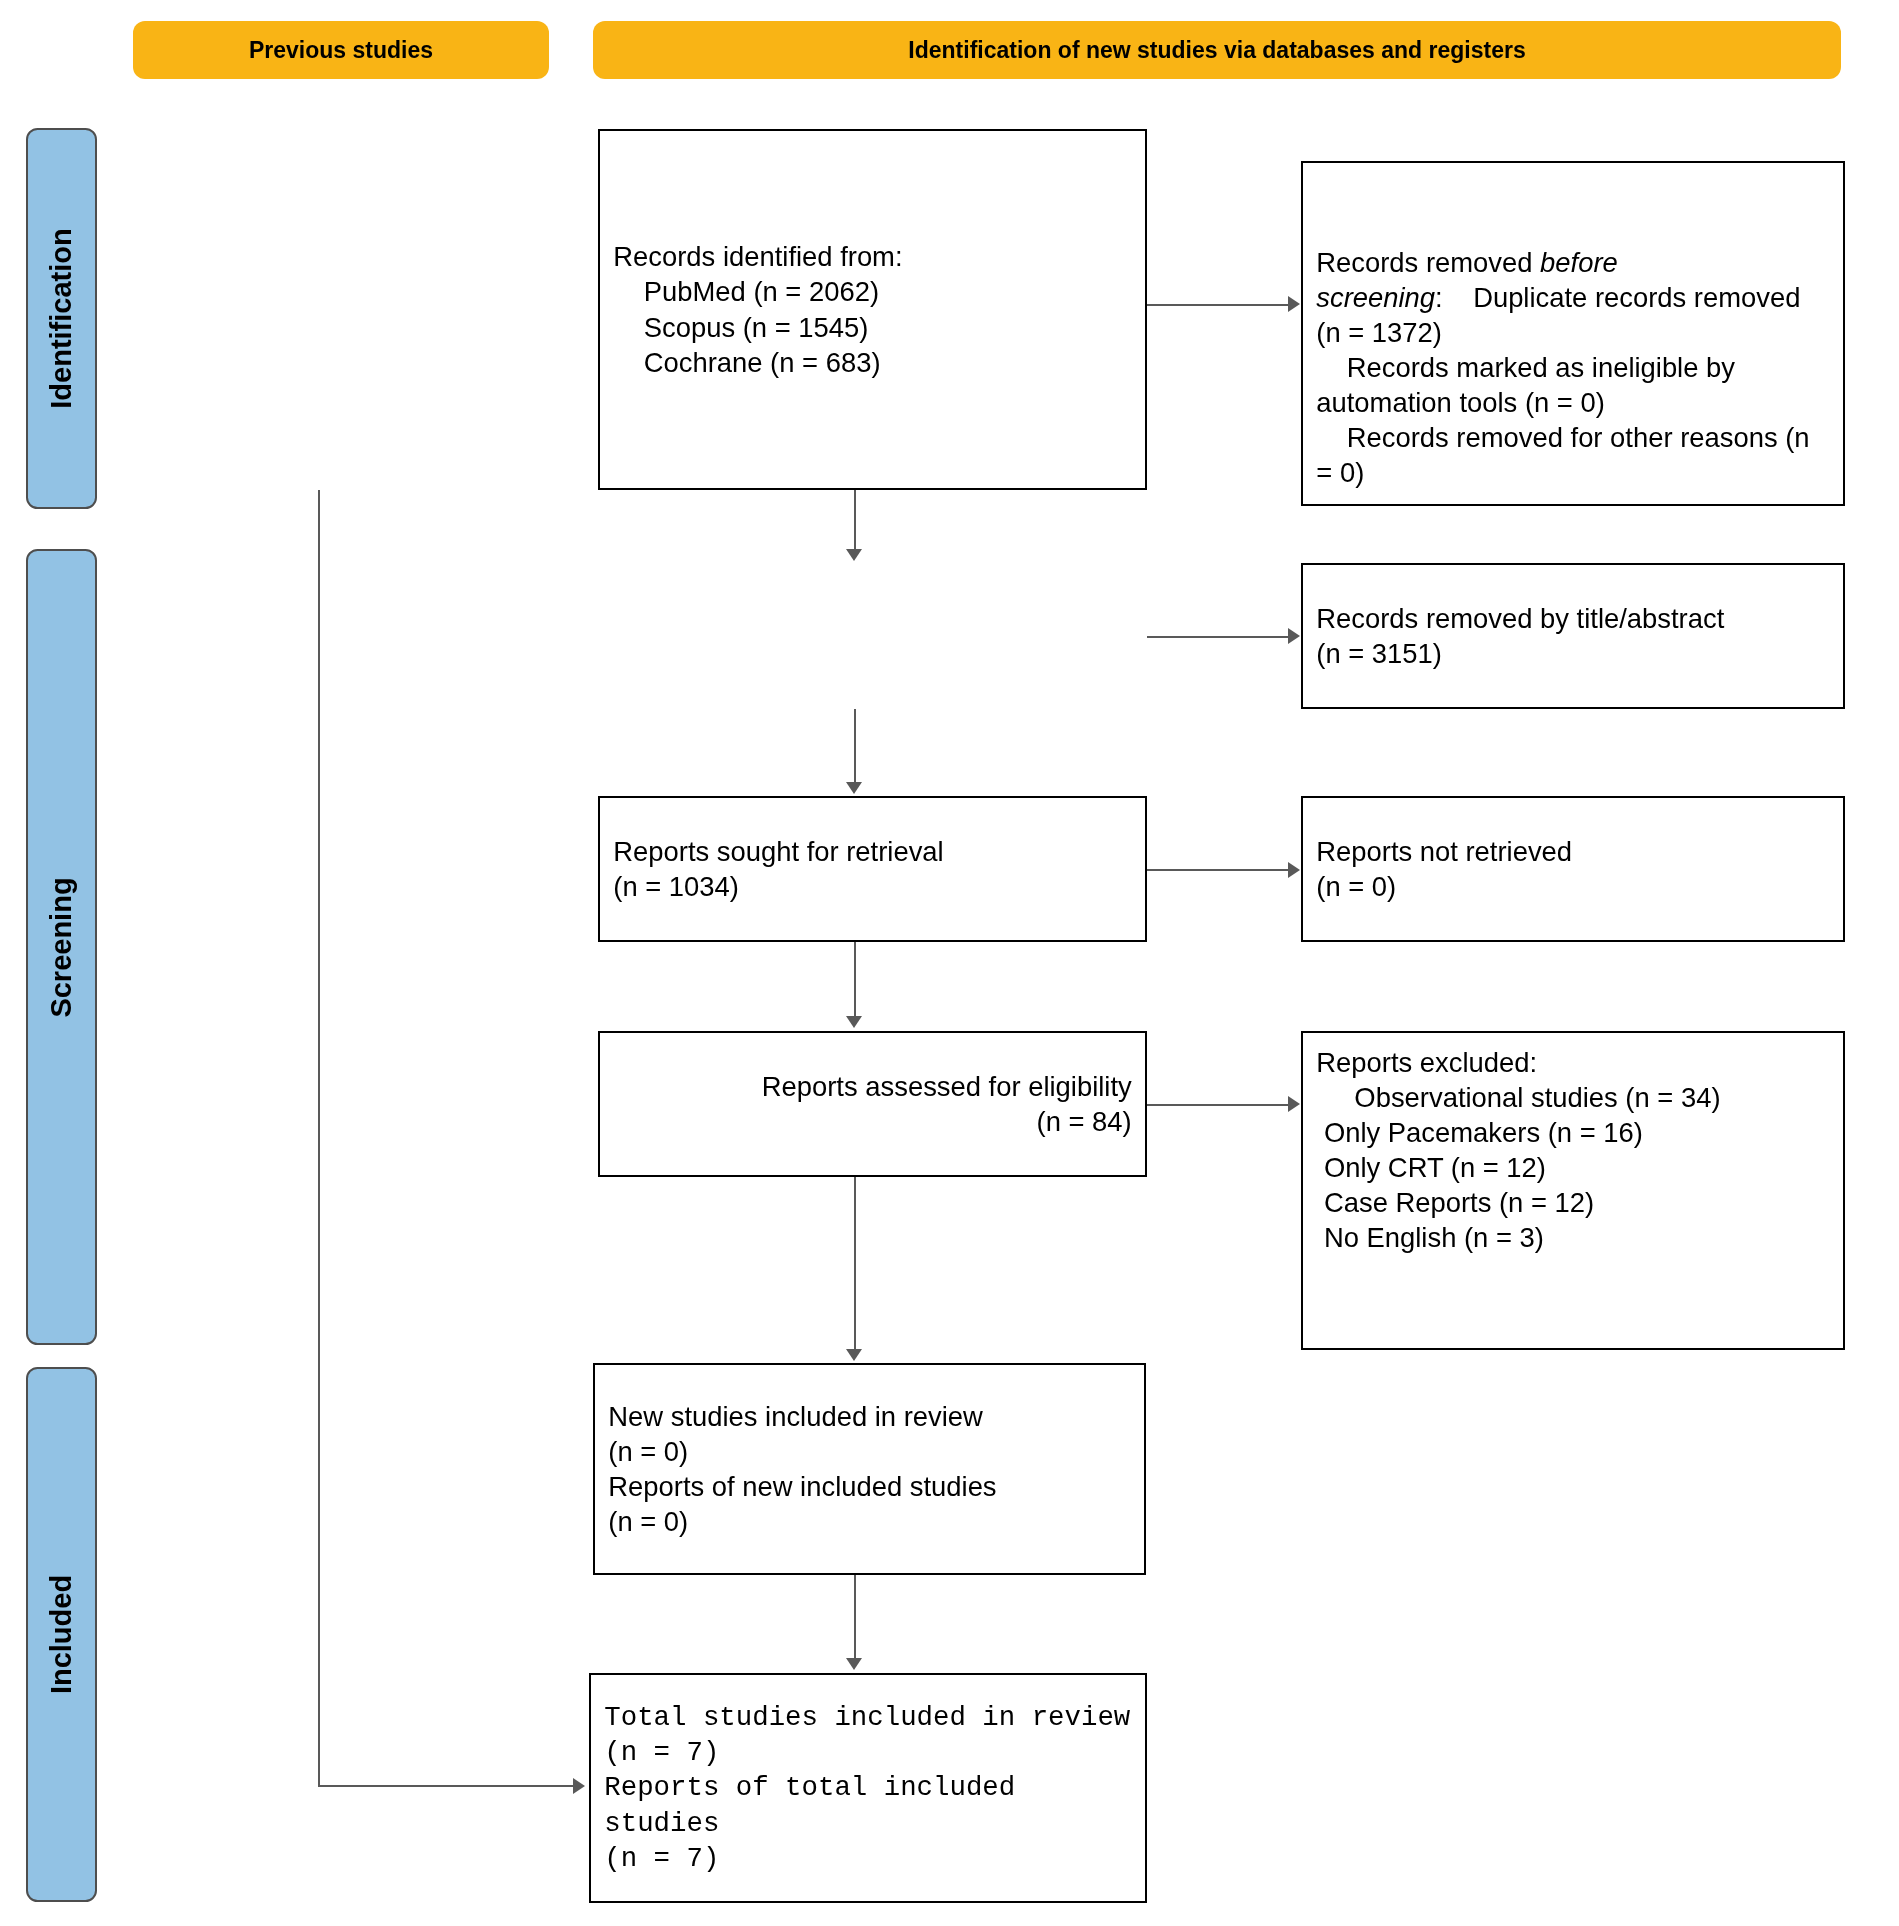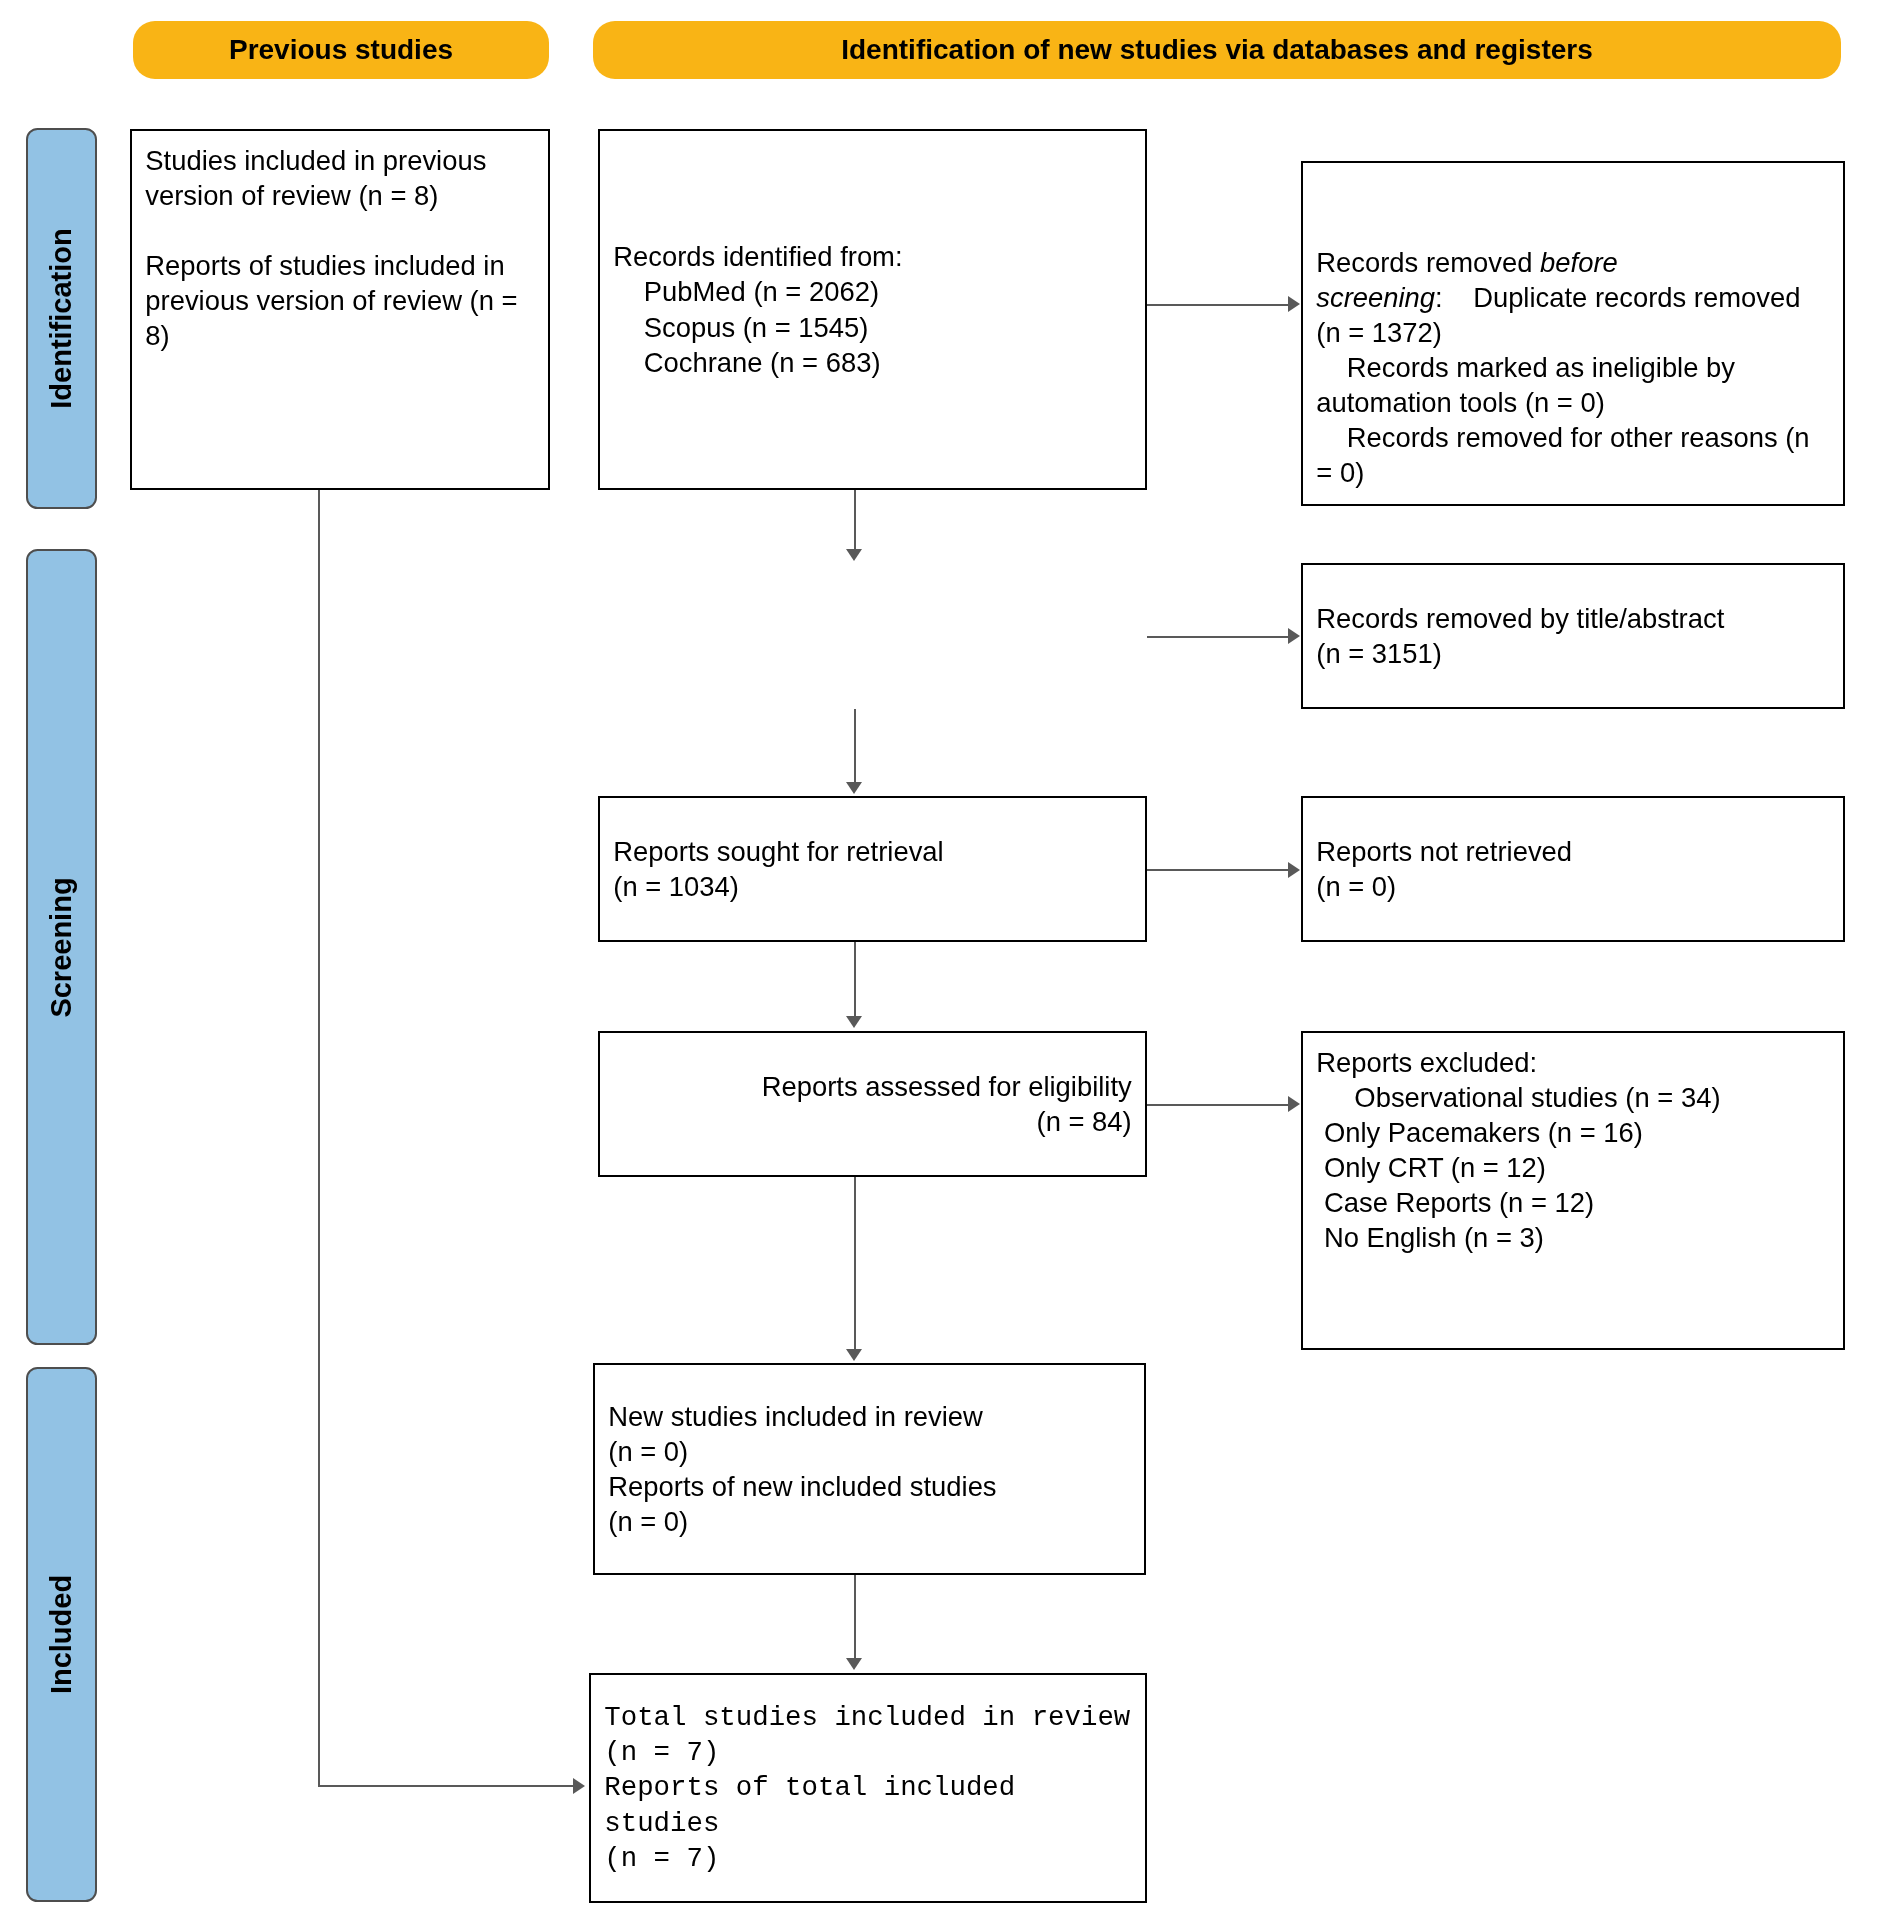--- a/index.html
+++ b/index.html
@@ -32,24 +32,24 @@
   .box.center-v {
     display: flex;
     flex-direction: column;
     justify-content: center;
   }
   
   .banner {
     position: absolute;
     box-sizing: border-box;
     background: #f9b415;
-    border-radius: 22px;
+    border-radius: 12px;
     color: #000000;
     font-weight: bold;
-    font-size: 28px;
+    font-size: 23px;
     display: flex;
     align-items: center;
     justify-content: center;
     text-align: center;
   }
   
   .stage {
     position: absolute;
     box-sizing: border-box;
     background: #92c2e4;
@@ -106,23 +106,20 @@
   </div>
 
   <div class="stage" style="left:26px; top:549px; width:71px; height:796px;">
     <span>Screening</span>
   </div>
 
   <div class="stage" style="left:26px; top:1367px; width:71px; height:535px;">
     <span>Included</span>
   </div>
 
-  <div class="box" style="left:130px; top:129px; width:420px; height:361px;">Studies included in previous version of review (n = 8)
-
-Reports of studies included in previous version of review (n = 8)</div>
 
   <div class="box center-v" style="left:598px; top:129px; width:549px; height:361px;">Records identified from:
     PubMed (n = 2062)
     Scopus (n = 1545)
     Cochrane (n = 683)</div>
 
   <div class="box" style="left:1301px; top:129px; width:544px; height:345px;margin-top:32px;">
     <div><span>Records removed </span><em>before</em><br><em>screening</em><span>:</span><span style="white-space:pre-wrap;">    Duplicate records removed (n = 1372)
     Records marked as ineligible by automation tools (n = 0)
     Records removed for other reasons (n = 0)</span></div>

